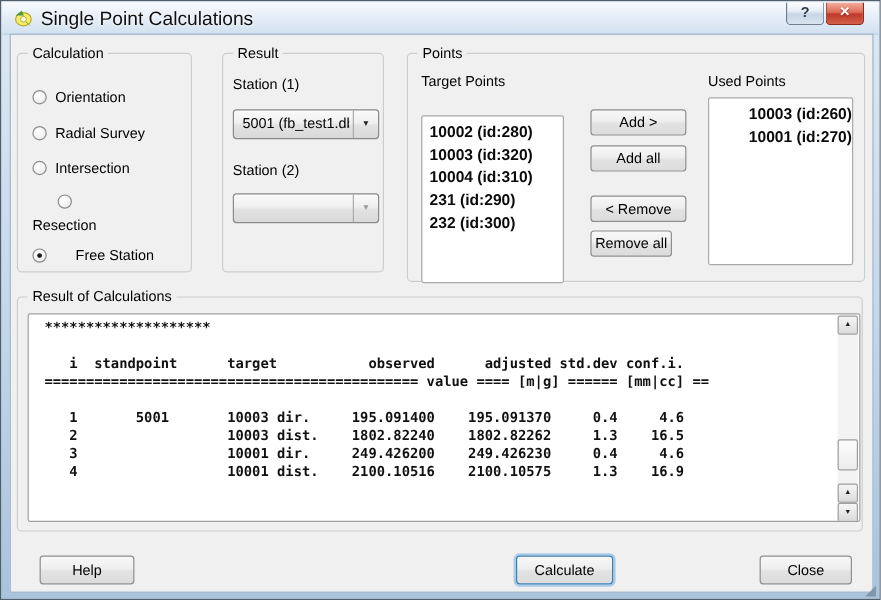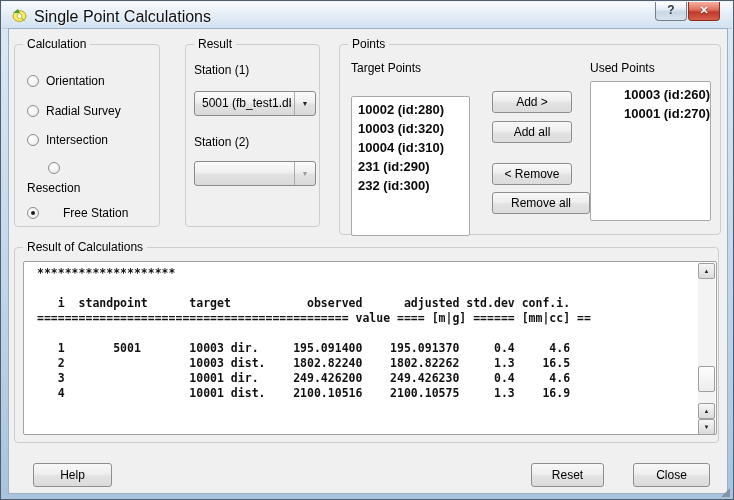--- a/index.html
+++ b/index.html
@@ -143,21 +143,21 @@
         <div class="list-item">10002 (id:280)</div>
         <div class="list-item">10003 (id:320)</div>
         <div class="list-item">10004 (id:310)</div>
         <div class="list-item">231 (id:290)</div>
         <div class="list-item">232 (id:300)</div>
       </div>
 
       <div class="btn" style="position:absolute;left:152px;top:46px;width:80px;height:22px;">Add &gt;</div>
       <div class="btn" style="position:absolute;left:152px;top:76px;width:80px;height:22px;">Add all</div>
       <div class="btn" style="position:absolute;left:152px;top:118px;width:80px;height:22px;">&lt; Remove</div>
-      <div class="btn" style="position:absolute;left:152px;top:147px;width:98px;height:22px;">Remove all</div>
+      <div class="btn" style="position:absolute;left:152px;top:147px;width:68px;height:22px;">Remove all</div>
 
       <div style="position:absolute;left:250px;top:16px;">Used Points</div>
       <div class="listbox" style="left:250px;top:36px;width:121px;height:140px;text-align:right;">
         <div class="list-item">10003 (id:260)</div>
         <div class="list-item">10001 (id:270)</div>
       </div>
     </div>
 
     <div class="group" style="left:5px;top:218px;width:705px;height:196px;">
       <span class="group-caption">Result of Calculations</span>
@@ -182,18 +182,18 @@
             <span>▲</span>
           </div>
           <div class="sbtn" style="top:156px;height:16px;">
             <span>▼</span>
           </div>
         </div>
       </div>
     </div>
 
     <div class="btn footer-btn" style="left:24px;top:434px;width:79px;">Help</div>
-    <div class="btn footer-btn" style="left:522px;top:434px;width:73px;">Reset</div>
+    <div class="btn btn-default footer-btn" style="left:421px;top:434px;width:81px;">Calculate</div>
     <div class="btn footer-btn" style="left:624px;top:434px;width:77px;">Close</div>
   </div>
 
   <div class="grip"></div>
 </div>
 
 </body></html>

